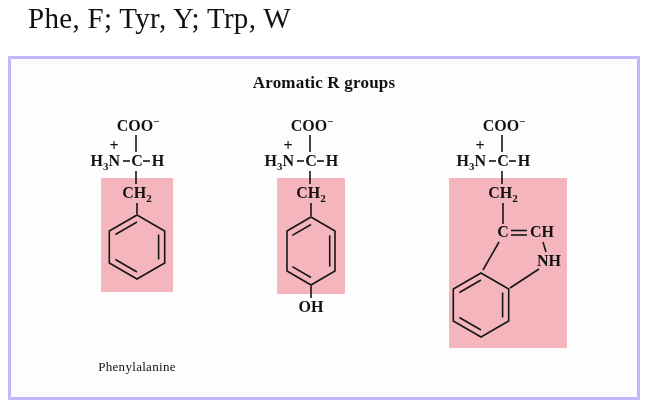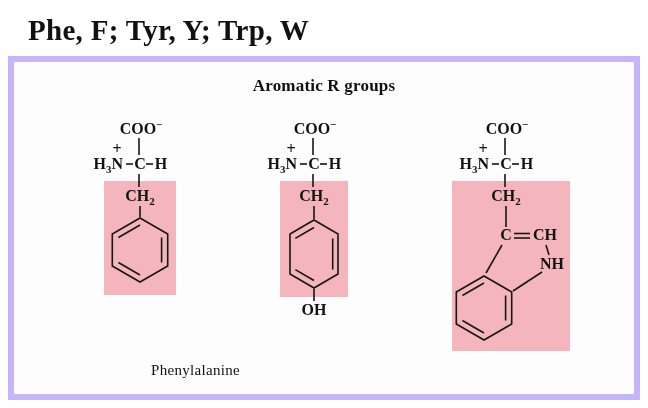--- a/index.html
+++ b/index.html
@@ -7,38 +7,38 @@
   body {
     width: 648px; height: 408px;
     background: #ffffff;
     color: #111;
     font-family: "Liberation Serif", "DejaVu Serif", serif;
     position: relative;
     overflow: hidden;
   }
   .title {
     position: absolute; left: 28px; top: 2px;
-    font-size: 29px; font-weight: bold; letter-spacing: 0.3px; margin-top: 12px;
+    font-size: 29px; font-weight: normal; letter-spacing: 0.3px;
   }
   .panel {
     position: absolute; left: 8px; top: 56px;
     width: 632px; height: 344px;
-    border: 6px solid #c4b5fd;
+    border: 3px solid #c4b5fd;
     background: #fdfdfd;
   }
   .panel-header {
     position: absolute; top: 14px; left: 0; width: 100%;
     text-align: center; font-weight: bold; font-size: 17px;
     letter-spacing: 0.2px;
   }
   .col { position: absolute; top: 46px; width: 200px; text-align: center; }
   #col-phe { left: 26px; }
   #col-tyr { left: 200px; }
   #col-trp { left: 392px; }
-  .mol-name { font-size: 15px; margin-top: 2px; letter-spacing: 0.3px; text-align: right; }
+  .mol-name { font-size: 13px; margin-top: 2px; letter-spacing: 0.3px; }
   svg { display: block; margin: 0 auto; }
   svg text { font-family: "Liberation Serif", "DejaVu Serif", serif; font-weight: bold; font-size: 16px; fill: #111; }
   .bond line, .bond polygon { stroke: #161616; stroke-width: 1.6; fill: none; }
 </style>
 </head>
 <body>
 
 <div class="title">Phe, F; Tyr, Y; Trp, W</div>
 
 <div class="panel">

